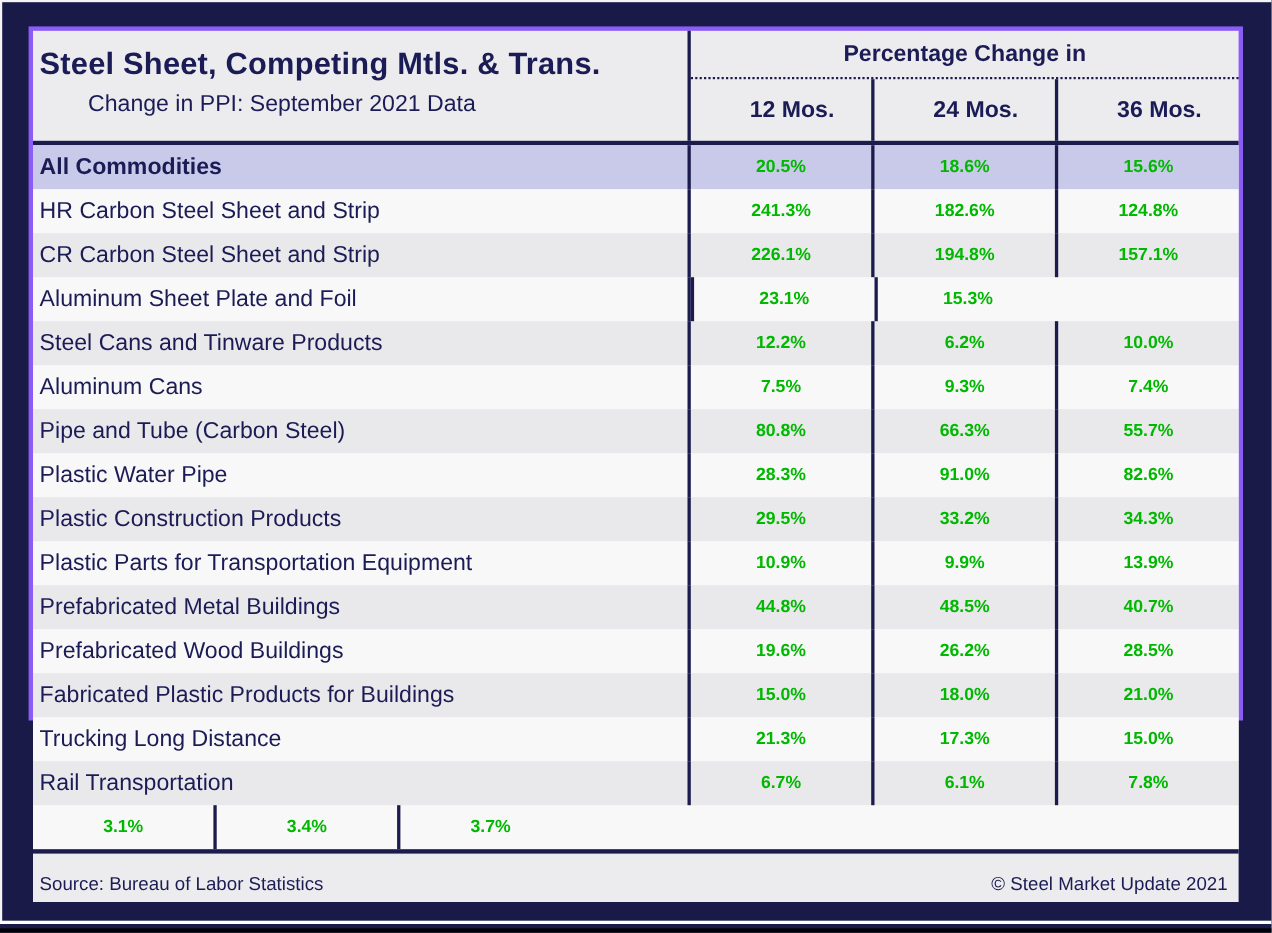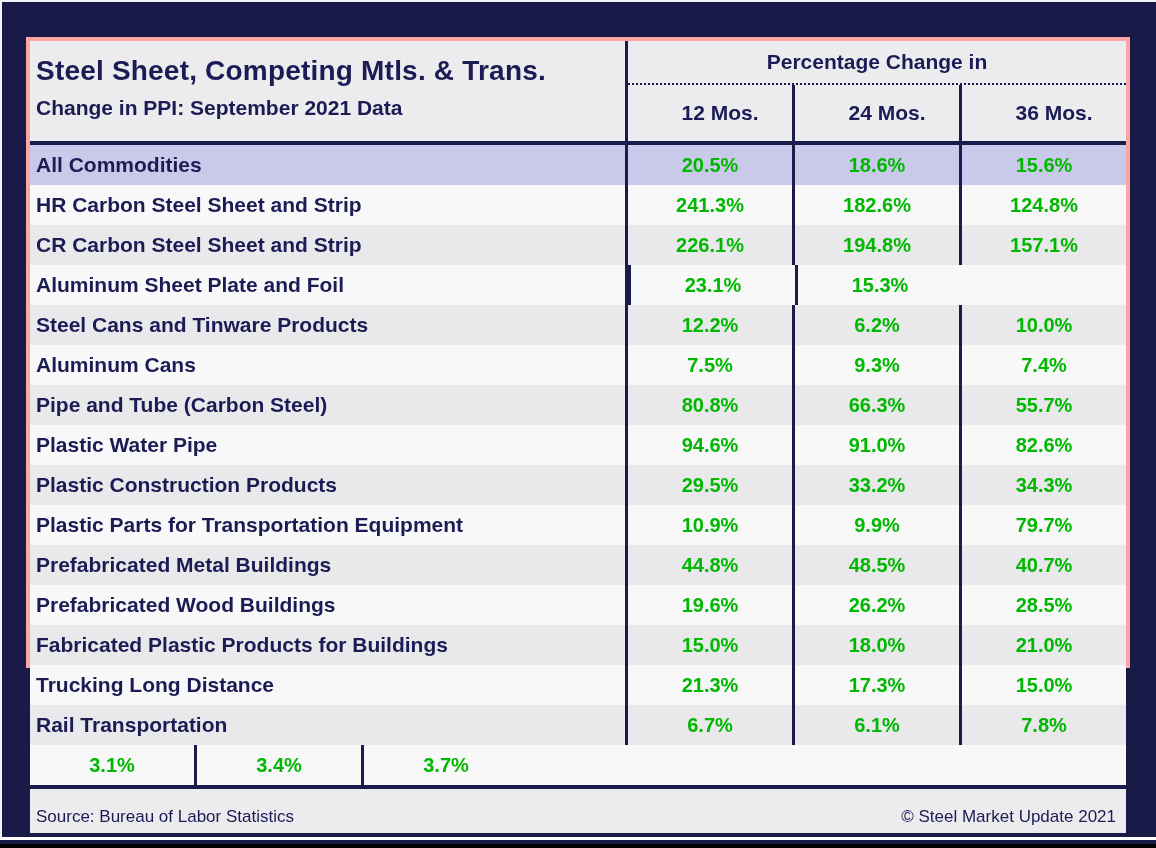--- a/index.html
+++ b/index.html
@@ -11,34 +11,34 @@
     color: #1b1b55;
   }
   
   .edge-top    { position: absolute; top: 0; left: 0; width: 100%; height: 2px; background: #f4f4f4; }
   .edge-left   { position: absolute; top: 0; left: 0; width: 2px; height: 840px; background: #f4f4f4; }
   .edge-bottom-white { position: absolute; top: 837px; left: 0; width: 100%; height: 3px; background: #ffffff; }
   .edge-bottom-black { position: absolute; top: 844px; left: 0; width: 100%; height: 4px; background: #000000; }
 
   
   .frame {
-    position: absolute; top: 37px; left: 26px;
+    position: absolute; top: 24px; left: 26px;
     width: 1104px; height: 631px;
-    background: #fca5a5; padding: 4px;
+    background: #8b5cf6; padding: 4px;
   }
   .panel { width: 1096px; height: 792px; background: #ececee; }
 
   
   .hdr { display: flex; height: 100px; }
   .hdr-left {
     width: 598px; border-right: 3px solid #1b1b4d;
     padding: 13px 8px 0 6px;
   }
   .title    { font-size: 28px; font-weight: bold; line-height: 34px; letter-spacing: 0.2px; }
-  .subtitle { font-size: 21px; font-weight: bold; line-height: 26px; margin-top: 7px; }
+  .subtitle { font-size: 21px; font-weight: normal; line-height: 26px; margin-top: 7px; margin-left: 44px; }
   .hdr-right { width: 498px; display: flex; flex-direction: column; }
   .group-label {
     height: 44px; display: flex; align-items: center; justify-content: center;
     font-size: 21px; font-weight: bold;
     border-bottom: 2px dotted #1b1b4d;
   }
   .hdr-cols { display: flex; flex: 1; }
   .hdr-col { display: flex; align-items: center; justify-content: center;
     font-size: 21px; font-weight: bold; padding-left: 20px; }
   .c1 { width: 164px; }
@@ -49,26 +49,26 @@
 
   
   .rows { height: 640px; }
   .row { display: flex; height: 40px; }
   .row.light { background: #f8f8f8; }
   .row.dark  { background: #e9e9eb; }
   .row.hl    { background: #c9c9e9; }
   .row .label {
     width: 598px; border-right: 3px solid #1b1b4d;
     display: flex; align-items: center; padding-left: 6px;
-    font-size: 21px; color: #1b1b55; white-space: nowrap; font-weight: bold;
+    font-size: 21px; color: #1b1b55; white-space: nowrap;
   }
   .row.hl .label { font-weight: bold; }
   .row .val {
     display: flex; align-items: center; justify-content: center;
-    font-size: 20px; font-weight: bold; color: #00b800;
+    font-size: 16px; font-weight: bold; color: #00b800;
   }
 
   
   .ftr {
     height: 44px; display: flex; justify-content: space-between; align-items: flex-end;
     padding: 0 10px 6px 6px; font-size: 17px;
   }
 </style>
 </head>
 <body>
@@ -133,35 +133,35 @@
           <div class="val c3">7.4%</div>
         </div>
         <div class="row dark">
           <div class="label">Pipe and Tube (Carbon Steel)</div>
           <div class="val c1">80.8%</div>
           <div class="val c2">66.3%</div>
           <div class="val c3">55.7%</div>
         </div>
         <div class="row light">
           <div class="label">Plastic Water Pipe</div>
-          <div class="val c1">94.6%</div>
+          <div class="val c1">28.3%</div>
           <div class="val c2">91.0%</div>
           <div class="val c3">82.6%</div>
         </div>
         <div class="row dark">
           <div class="label">Plastic Construction Products</div>
           <div class="val c1">29.5%</div>
           <div class="val c2">33.2%</div>
           <div class="val c3">34.3%</div>
         </div>
         <div class="row light">
           <div class="label">Plastic Parts for Transportation Equipment</div>
           <div class="val c1">10.9%</div>
           <div class="val c2">9.9%</div>
-          <div class="val c3">79.7%</div>
+          <div class="val c3">13.9%</div>
         </div>
         <div class="row dark">
           <div class="label">Prefabricated Metal Buildings</div>
           <div class="val c1">44.8%</div>
           <div class="val c2">48.5%</div>
           <div class="val c3">40.7%</div>
         </div>
         <div class="row light">
           <div class="label">Prefabricated Wood Buildings</div>
           <div class="val c1">19.6%</div>

